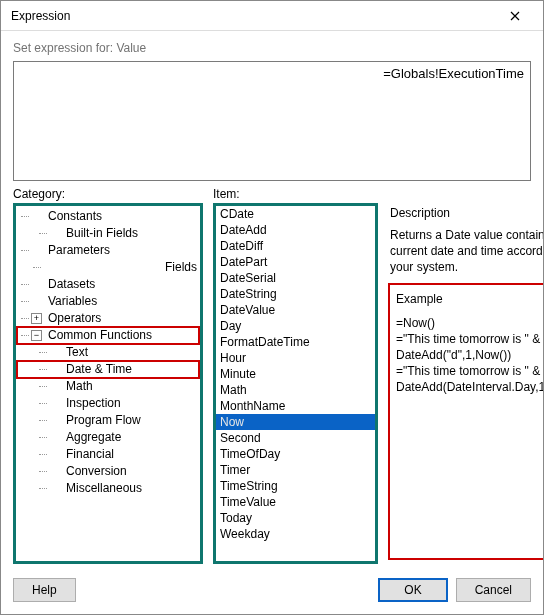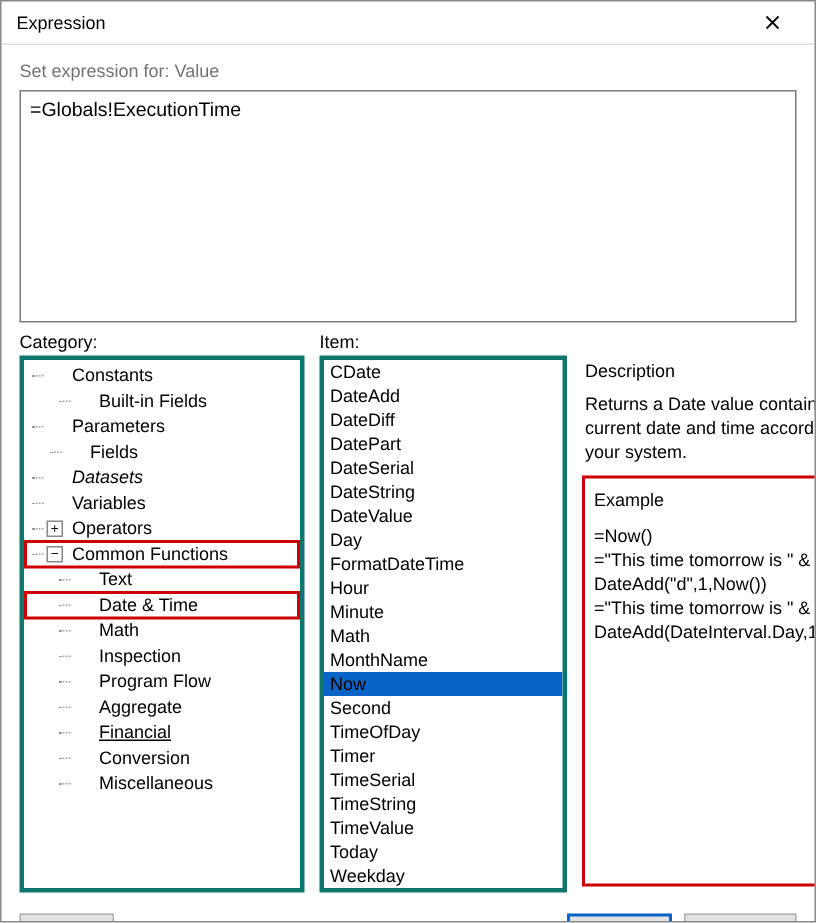--- a/index.html
+++ b/index.html
@@ -3,38 +3,38 @@
   <meta charset="utf-8">
   <style>
     * { box-sizing: border-box; margin: 0; padding: 0; font-family: "Segoe UI", Tahoma, sans-serif; font-size: 12px; }
     body { width: 544px; height: 615px; background: #fff; border: 1px solid #888; display: flex; flex-direction: column; color: #000; }
     .titlebar { height: 30px; display: flex; align-items: center; padding: 0 8px 0 10px; border-bottom: 1px solid #ddd; }
     .titlebar .title { flex: 1; font-size: 12px; }
     .titlebar .close { width: 40px; height: 28px; display: flex; align-items: center; justify-content: center; cursor: default; }
     .titlebar .close svg { width: 10px; height: 10px; }
     .content { flex: 1; padding: 10px 12px 6px 12px; display: flex; flex-direction: column; gap: 6px; }
     .label { color: #737373; }
-    .expr-field { width: 100%; height: 155px; border: 1px solid #7a7a7a; padding: 4px 6px; font-size: 13px; resize: none; outline: none; background: #fff; }
+    .expr-field { width: 100%; height: 120px; border: 1px solid #7a7a7a; padding: 4px 6px; font-size: 13px; resize: none; outline: none; background: #fff; text-align: right; }
     .panels { flex: 1; display: grid; grid-template-columns: 190px 165px 1fr; gap: 10px; min-height: 0; }
     .panel { display: flex; flex-direction: column; min-height: 0; }
     .panel-label { margin-bottom: 2px; }
     .panel-box { flex: 1; border: 3px solid #0f766e; background: #fff; overflow: hidden; position: relative; }
     .scroll { overflow-y: scroll; height: 100%; }
     
     .tree { padding: 2px 1px; line-height: 17px; white-space: nowrap; }
     .tree-node { display: flex; align-items: center; height: 17px; }
     .tree-toggle { width: 11px; height: 11px; border: 1px solid #888; display: inline-flex; align-items: center; justify-content: center; font-size: 9px; line-height: 1; margin-right: 4px; background: #fff; flex-shrink:0; }
     .tree-spacer { display:inline-block; width: 11px; margin-right: 4px; flex-shrink:0; }
     .dots-h { border-top: 1px dotted #999; width: 8px; display:inline-block; margin-right: 2px; flex-shrink:0; vertical-align: middle; }
     .node-label { padding: 0 2px; }
     .hl-red { outline: 2px solid #c00; outline-offset: -1px; position: relative; z-index: 2; }
     
     .list { line-height: 16px; }
     .list-item { padding: 0 4px; height: 16px; white-space: nowrap; }
-    .list-item.selected { background: #0a63c6; color: #000000; }
+    .list-item.selected { background: #0a63c6; color: #e5e5e5; }
     
     .desc-area { display:flex; flex-direction:column; height:100%; }
     .desc-top { padding: 2px 0 8px 2px; line-height: 16px; }
     .desc-title { font-weight: normal; margin-bottom: 6px; }
     .example-box { border: 2px solid #c00; flex:1; padding: 6px 6px; line-height: 16px; overflow: hidden; margin: 0 2px 4px 0; }
     
     .footer { padding: 8px 12px 12px 12px; display: flex; align-items: center; border-top: none; }
     .footer .spacer { flex: 1; }
     .btn { height: 24px; padding: 0 18px; background: #e1e1e1; border: 1px solid #adadad; font-size: 12px; }
     .btn.primary { border: 2px solid #0a63c6; padding: 0 24px; }
@@ -75,26 +75,26 @@
             <div class="tree-node" style="padding-left: 22px;">
               <span class="dots-h"></span>
               <span class="tree-spacer"></span>
               <span class="node-label">Built-in Fields</span>
             </div>
             <div class="tree-node" style="padding-left: 4px;">
               <span class="dots-h"></span>
               <span class="tree-spacer"></span>
               <span class="node-label">Parameters</span>
             </div>
-            <div class="tree-node" style="padding-left: 16px;">
+            <div class="tree-node" style="padding-left: 16px; justify-content: space-between;">
               <span class="dots-h"></span>
               <span class="tree-spacer"></span>
               <span class="node-label">Fields</span>
             </div>
-            <div class="tree-node" style="padding-left: 4px; font-style: italic;">
+            <div class="tree-node" style="padding-left: 4px;">
               <span class="dots-h"></span>
               <span class="tree-spacer"></span>
               <span class="node-label">Datasets</span>
             </div>
             <div class="tree-node" style="padding-left: 4px;">
               <span class="dots-h"></span>
               <span class="tree-spacer"></span>
               <span class="node-label">Variables</span>
             </div>
             <div class="tree-node" style="padding-left: 4px;">
@@ -130,21 +130,21 @@
             <div class="tree-node" style="padding-left: 22px;">
               <span class="dots-h"></span>
               <span class="tree-spacer"></span>
               <span class="node-label">Program Flow</span>
             </div>
             <div class="tree-node" style="padding-left: 22px;">
               <span class="dots-h"></span>
               <span class="tree-spacer"></span>
               <span class="node-label">Aggregate</span>
             </div>
-            <div class="tree-node" style="padding-left: 22px; text-decoration: underline;">
+            <div class="tree-node" style="padding-left: 22px;">
               <span class="dots-h"></span>
               <span class="tree-spacer"></span>
               <span class="node-label">Financial</span>
             </div>
             <div class="tree-node" style="padding-left: 22px;">
               <span class="dots-h"></span>
               <span class="tree-spacer"></span>
               <span class="node-label">Conversion</span>
             </div>
             <div class="tree-node" style="padding-left: 22px;">
@@ -170,21 +170,20 @@
             <div class="list-item">Day</div>
             <div class="list-item">FormatDateTime</div>
             <div class="list-item">Hour</div>
             <div class="list-item">Minute</div>
             <div class="list-item">Math</div>
             <div class="list-item">MonthName</div>
             <div class="list-item selected">Now</div>
             <div class="list-item">Second</div>
             <div class="list-item">TimeOfDay</div>
             <div class="list-item">Timer</div>
-            <div class="list-item">TimeSerial</div>
             <div class="list-item">TimeString</div>
             <div class="list-item">TimeValue</div>
             <div class="list-item">Today</div>
             <div class="list-item">Weekday</div>
           </div>
       </div>
     </div>
 
     <div class="panel">
       <div class="panel-label" style="visibility:hidden">.</div>

